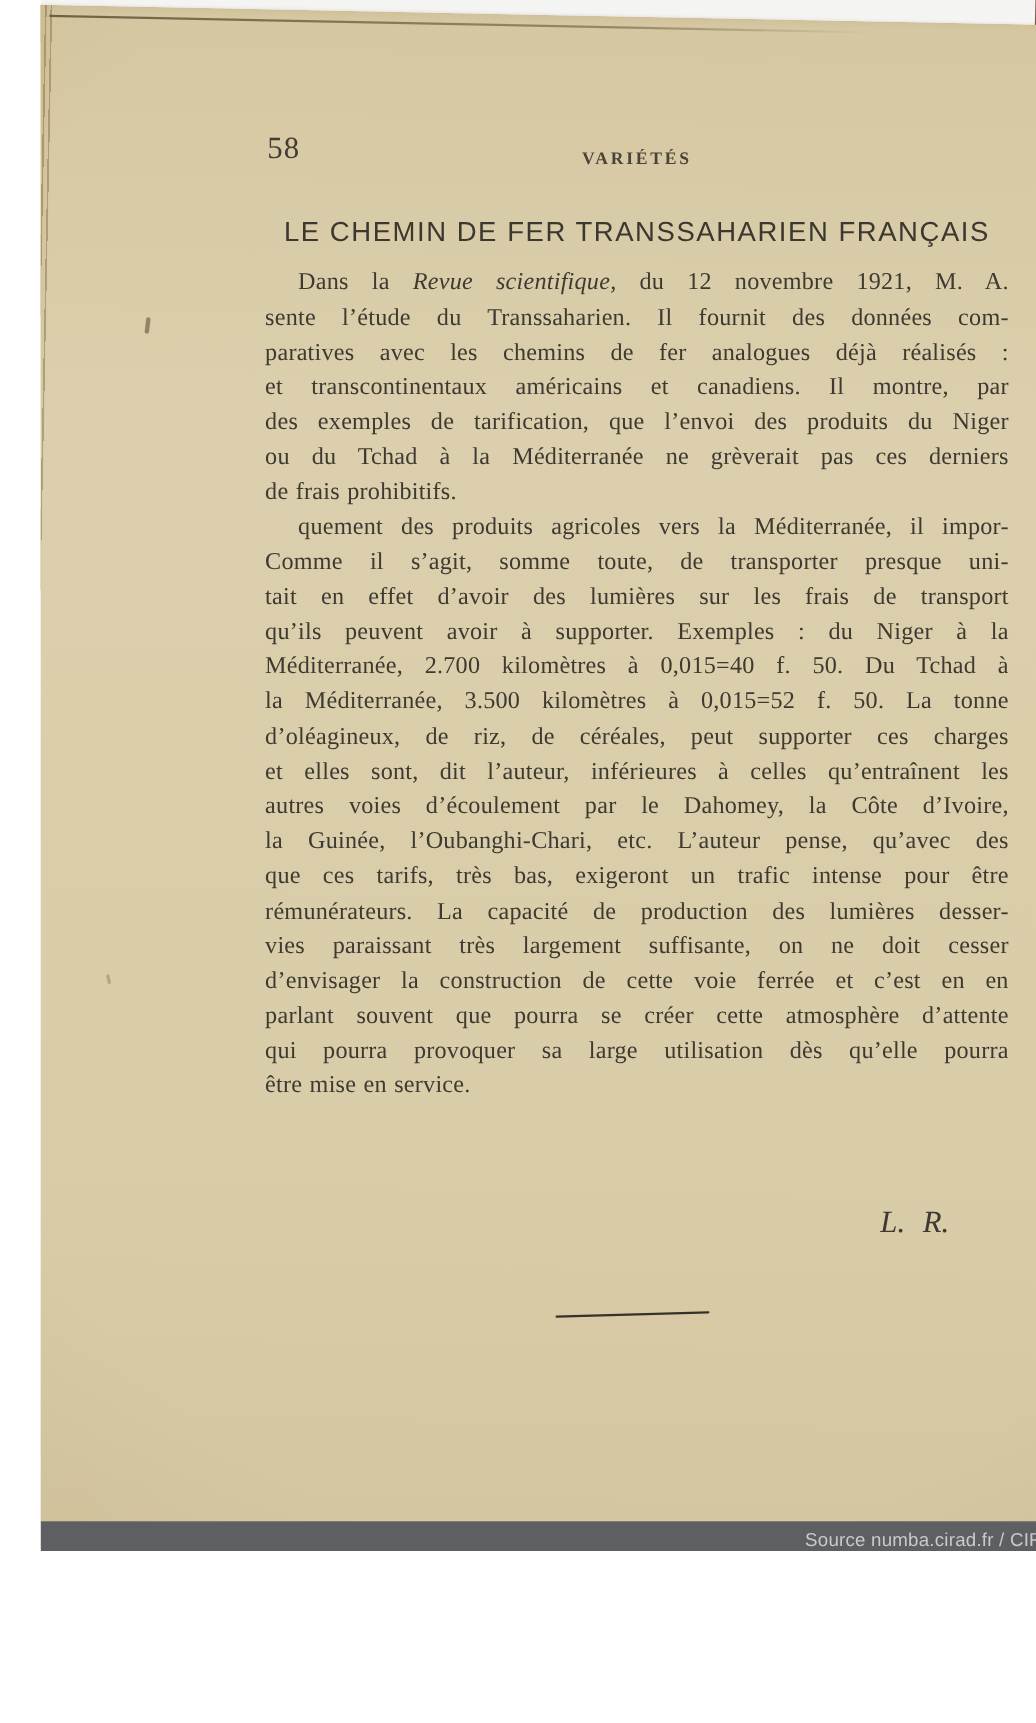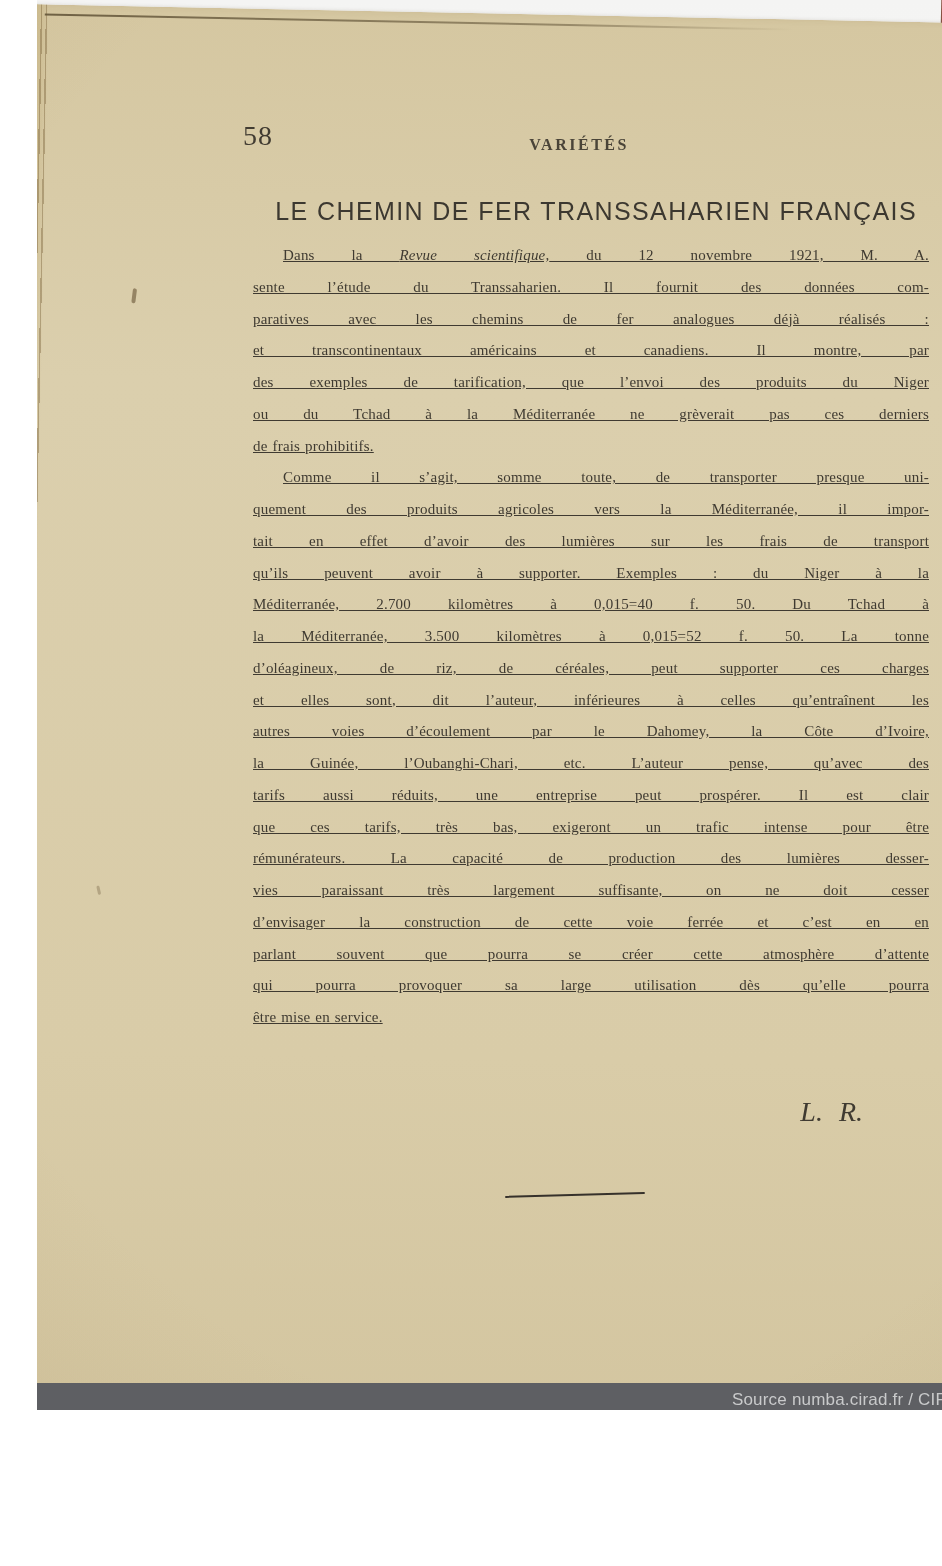--- a/index.html
+++ b/index.html
@@ -68,28 +68,27 @@
   .pagenum {
     position:absolute; left:2px; top:0; font-size:28px; letter-spacing:1px; color:#423c32;
   }
   .running {
     position:absolute; left:0; top:16px; width:100%; text-align:center;
     font-size:16px; font-weight:bold; letter-spacing:2.5px; color:#4a4438;
   }
   .title {
     position:absolute; top:197px; left:0; width:100%;
     font-family:"Liberation Sans", sans-serif; font-weight:400;
-    font-size:25px; letter-spacing:1.4px; text-align:right; white-space:nowrap;
+    font-size:25px; letter-spacing:1.4px; text-align:center; white-space:nowrap;
     color:#3c3830; margin:0;
   }
   .bodytext {
-    position:absolute; top:240px; left:12px; width:676px;
-    font-size:15px; line-height:31.75px; letter-spacing:.2px; word-spacing:1px;
+    position:absolute; top:240px; left:0; width:676px;
+    font-size:22px; line-height:31.75px; letter-spacing:.2px; word-spacing:1px;
     color:#3f3a31;
-    text-decoration:underline;
   }
   .line { text-align:justify; text-align-last:justify; }
   .line.last { text-align-last:left; }
   .line.indent { text-indent:30px; }
   .plist .line:first-child { text-indent:30px; }
   .journal { font-style:italic; }
   .signature {
     position:absolute; top:1096px; left:0; width:676px;
     text-align:right; padding-right:54px; box-sizing:border-box;
     font-size:28px; word-spacing:9px; color:#3f3a31;font-style:italic;
@@ -141,31 +140,30 @@
       <div>
           <div class="line">sente l’étude du Transsaharien. Il fournit des données com-</div>
           <div class="line">paratives avec les chemins de fer analogues déjà réalisés :</div>
           <div class="line">et transcontinentaux américains et canadiens. Il montre, par</div>
           <div class="line">des exemples de tarification, que l’envoi des produits du Niger</div>
           <div class="line">ou du Tchad à la Méditerranée ne grèverait pas ces derniers</div>
         </div>
       <div class="line last">de frais prohibitifs.</div>
 
       <div class="plist">
+          <div class="line">quement des produits agricoles vers la Méditerranée, il impor-</div>
           <div class="line">Comme il s’agit, somme toute, de transporter presque uni-</div>
-          <div class="line">quement des produits agricoles vers la Méditerranée, il impor-</div>
           <div class="line">tait en effet d’avoir des lumières sur les frais de transport</div>
           <div class="line">qu’ils peuvent avoir à supporter. Exemples : du Niger à la</div>
           <div class="line">Méditerranée, 2.700 kilomètres à 0,015=40 f. 50. Du Tchad à</div>
           <div class="line">la Méditerranée, 3.500 kilomètres à 0,015=52 f. 50. La tonne</div>
           <div class="line">d’oléagineux, de riz, de céréales, peut supporter ces charges</div>
           <div class="line">et elles sont, dit l’auteur, inférieures à celles qu’entraînent les</div>
           <div class="line">autres voies d’écoulement par le Dahomey, la Côte d’Ivoire,</div>
           <div class="line">la Guinée, l’Oubanghi-Chari, etc. L’auteur pense, qu’avec des</div>
-          <div class="line">tarifs aussi réduits, une entreprise peut prospérer. Il est clair</div>
           <div class="line">que ces tarifs, très bas, exigeront un trafic intense pour être</div>
           <div class="line">rémunérateurs. La capacité de production des lumières desser-</div>
           <div class="line">vies paraissant très largement suffisante, on ne doit cesser</div>
           <div class="line">d’envisager la construction de cette voie ferrée et c’est en en</div>
           <div class="line">parlant souvent que pourra se créer cette atmosphère d’attente</div>
           <div class="line">qui pourra provoquer sa large utilisation dès qu’elle pourra</div>
         </div>
       <div class="line last">être mise en service.</div>
 
     </div>

